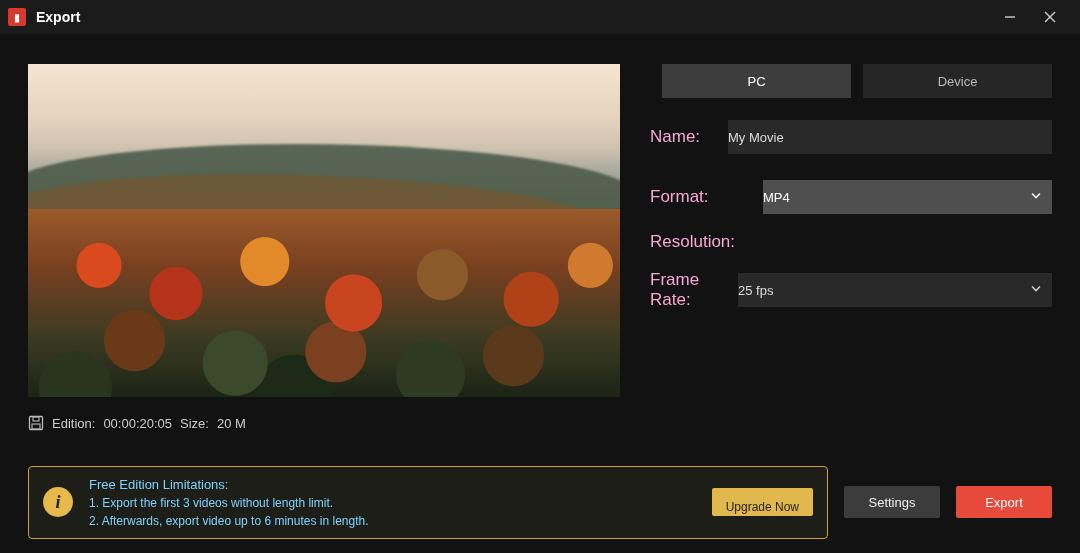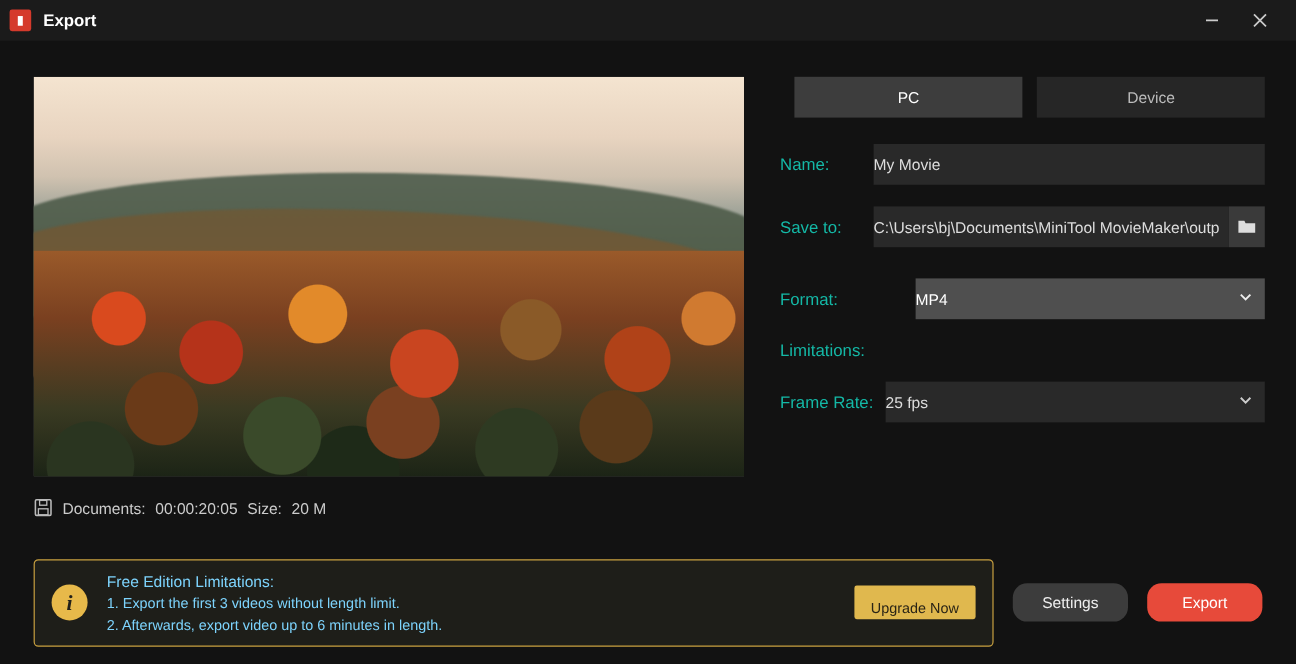--- a/index.html
+++ b/index.html
@@ -101,21 +101,21 @@
     color: #bbb; font-size: 13px;
     cursor: pointer;
     margin-left: 12px;
   }
   .tab.active { background: #3d3d3d; color: #fff; }
   .form { margin-top: 22px; }
   .row {
     display: flex; align-items: center;
     margin-bottom: 18px;
   }
-  .row .label { width: 78px; color: #14b8a6; font-size: 14px; }
+  .row .label { width: 78px; color: #f9a8d4; font-size: 17px; }
   .row .control { flex: 1; position: relative; display:flex; }
   .txt, .sel {
     height: 34px; width: 100%;
     background: #292929;
     border: none; outline: none;
     color: #ddd; font-size: 13px;
     padding: 0 0;
     display: flex; align-items: center;
     cursor: text;
   }
@@ -161,21 +161,21 @@
   .banner-text { flex: 1; color: #7dd3fc; font-size: 12px; line-height: 1.5; }
   .banner-text .hdr { font-size: 13px; }
   .upgrade {
     background: #e0b84e; color: #2a2416;
     border: none; height: 28px; padding: 12px 14px;
     border-radius: 2px; font-size: 12px; cursor: pointer;
   }
   .btn {
     height: 32px; min-width: 96px; padding: 0 22px;
     border: none; color: #eee; font-size: 13px;
-    border-radius: 12px; cursor: pointer;
+    border-radius: 2px; cursor: pointer;
   }
   .btn.settings { background: #3c3c3c; }
   .btn.export { background: #e74a3a; color:#fff; }
 </style>
 </head>
 <body>
 
 <div class="titlebar">
   <div class="app-icon">▮</div>
   <div class="title">Export</div>
@@ -201,69 +201,58 @@
       <div class="ridge1"></div>
       <div class="ridge2"></div>
       <div class="forest"></div>
     </div>
     <div class="info">
       <svg viewBox="0 0 16 16">
         <rect x="1.5" y="1.5" width="13" height="13" rx="1" fill="none" stroke="#bbb" stroke-width="1.3"></rect>
         <rect x="4" y="9" width="8" height="5" fill="none" stroke="#bbb" stroke-width="1.1"></rect>
         <rect x="5" y="2" width="6" height="4" fill="none" stroke="#bbb" stroke-width="1.1"></rect>
       </svg>
-      <span>Documents:</span>
+      <span>Edition:</span>
       <span>00:00:20:05</span>
       <span>Size:</span>
       <span>20 M</span>
     </div>
   </div>
 
   <div class="right">
     <div class="tabs">
       <div class="tab active">PC</div>
       <div class="tab">Device</div>
     </div>
 
     <div class="form">
       <div class="row">
         <div class="label">Name:</div>
         <div class="control">
           <div class="txt">My Movie</div>
         </div>
       </div>
 
-      <div class="row">
-        <div class="label">Save to:</div>
-        <div class="control">
-          <div class="txt" style="padding-right:4px; overflow:hidden; white-space:nowrap;">C:\Users\bj\Documents\MiniTool MovieMaker\outp</div>
-          <div class="browse">
-            <svg viewBox="0 0 16 14">
-              <path d="M1 3 L1 12 L15 12 L15 4 L7 4 L6 2 L1 2 Z" fill="#ddd"></path>
-            </svg>
-          </div>
-        </div>
-      </div>
 
       <div class="row" style="margin-top:26px;">
         <div class="label">Format:</div>
         <div class="control">
           <div class="sel hl">
             <span>MP4</span>
             <span class="chev">
               <svg width="12" height="12" viewBox="0 0 12 12">
                   <path d="M2 4 L6 8 L10 4" fill="none" stroke="#eee" stroke-width="1.6"></path>
                 </svg>
             </span>
           </div>
         </div>
       </div>
 
       <div class="row">
-        <div class="label">Limitations:</div>
+        <div class="label">Resolution:</div>
       </div>
 
       <div class="row">
         <div class="label" style="width:88px">Frame Rate:</div>
         <div class="control">
           <div class="sel">
             <span>25 fps</span>
             <span class="chev">
               <svg width="12" height="12" viewBox="0 0 12 12">
                   <path d="M2 4 L6 8 L10 4" fill="none" stroke="#ccc" stroke-width="1.6"></path>

